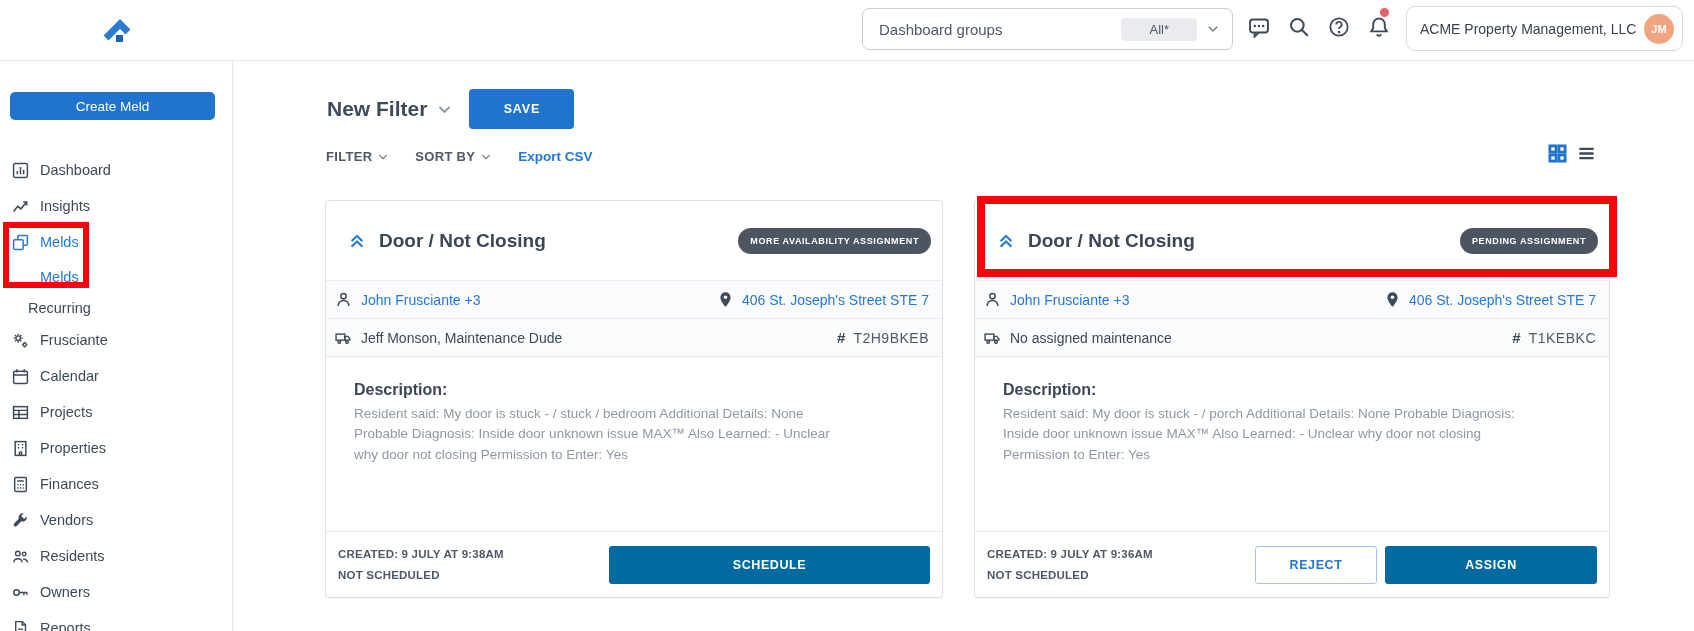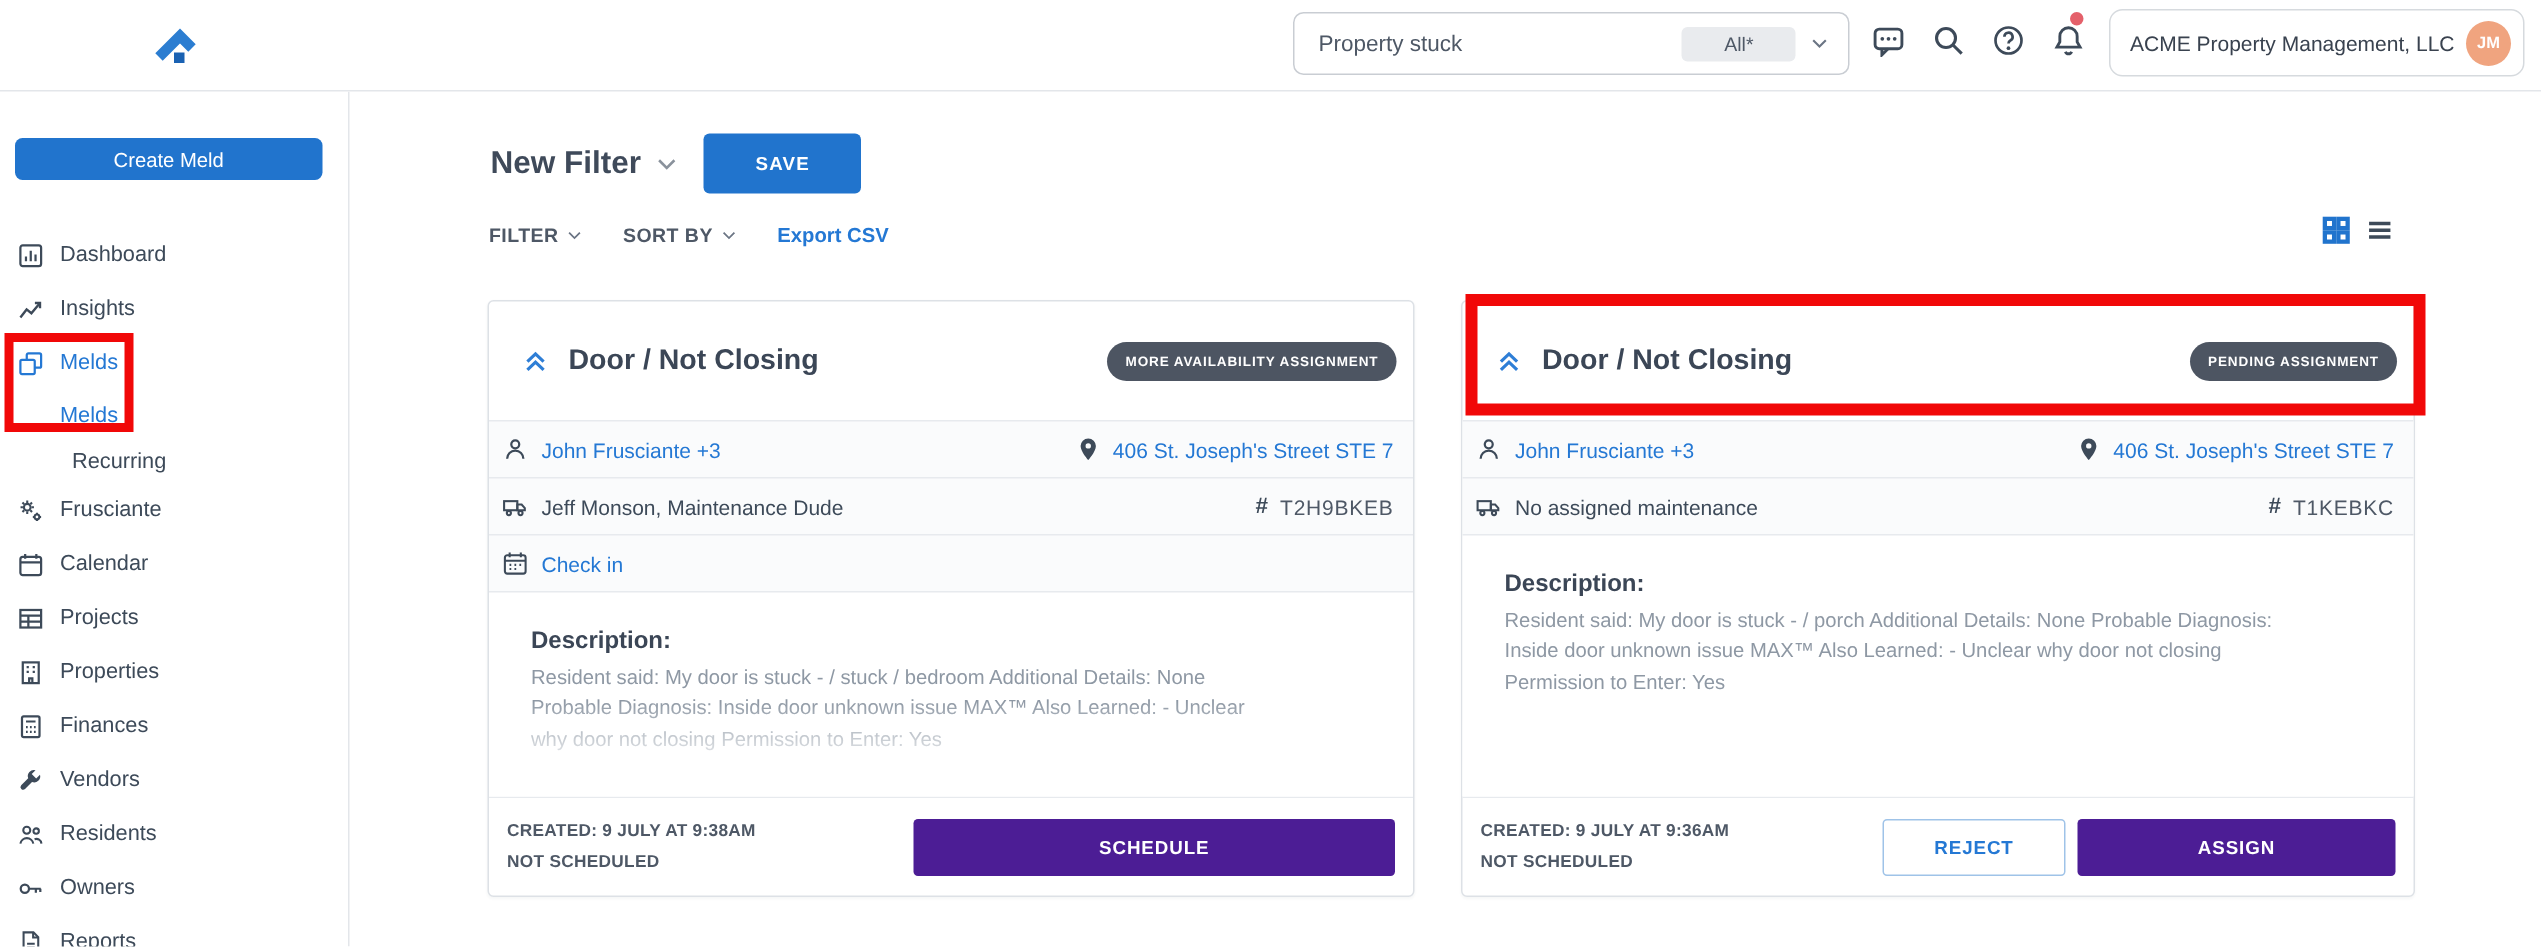--- a/index.html
+++ b/index.html
@@ -39,21 +39,21 @@
   .create-btn { position:absolute; left:10px; top:31px; width:205px; height:28px;
                 background:#2174cd; color:#fff; font-size:13.5px; border:none; border-radius:5px;
                 font-family:inherit; cursor:pointer; }
   .nav { position:absolute; left:0; top:91px; right:0; }
   .nav-item { height:36px; display:flex; align-items:center; padding-left:12px; gap:11px;
               font-size:14.5px; font-weight:normal; color:#3d4a59; cursor:pointer; }
   .nav-item .ic { width:17px; height:17px; color:#3d4a59; }
   .nav-item.active { color:#2478d4; }
   .nav-item.active .ic { color:#2478d4; }
   .nav-sub { padding-left:40px; height:33px; }
-  .nav-sub2 { padding-left:48px; height:29px; }
+  .nav-sub2 { padding-left:28px; height:29px; }
 
   
   .main { position:absolute; left:234px; top:61px; right:0; bottom:0; background:#fff; }
   .page-head { position:absolute; left:93px; top:28px; display:flex; align-items:center; }
   .page-title { font-size:21px; font-weight:bold; color:#3f4a5a; }
   .title-chev { width:17px; height:17px; color:#8a929c; margin-left:9px; cursor:pointer; }
   .save-btn { margin-left:16px; width:105px; height:40px; background:#2174cd; color:#fff;
               border:none; border-radius:4px; font-size:12.5px; font-weight:bold;
               letter-spacing:.8px; font-family:inherit; cursor:pointer; }
   .filter-row { position:absolute; left:92px; top:88px; display:flex; gap:26px; align-items:center; }
@@ -89,21 +89,21 @@
   .c1 .desc-text { max-width:502px; }
   .c2 .desc-text { max-width:548px; }
   .fade { position:absolute; left:0; right:0; bottom:0; height:64px; pointer-events:none;
           background:linear-gradient(rgba(255,255,255,0), #fff 78%); }
   .card-foot { border-top:1px solid #e7eaee; height:66px; display:flex; align-items:center;
                padding:0 12px; flex:none; }
   .foot-meta { font-size:11.5px; font-weight:bold; color:#4e5866; line-height:1.8;
                letter-spacing:.2px; }
   .btn { height:38px; border-radius:3px; font-size:12.5px; font-weight:bold; letter-spacing:.6px;
          font-family:inherit; cursor:pointer; }
-  .btn-primary { background:#4c1d95; color:#fff; border:none; }
+  .btn-primary { background:#0369a1; color:#fff; border:none; }
   .btn-outline { background:#fff; color:#2478d4; border:1px solid #9fc3e8; }
   .btn-schedule { width:321px; margin-left:auto; }
   .btn-reject { width:122px; margin-left:auto; }
   .btn-assign { width:212px; margin-left:8px; }
 
   
   .ann { position:absolute; border:6px solid #f10808; z-index:20; pointer-events:none; }
   .ann-sidebar { left:3px; top:222px; width:86px; height:66px; }
   .ann-card { left:977px; top:196px; width:640px; height:81px; border-width:8px; }
 </style>
@@ -224,21 +224,21 @@
 </svg>
 
 <div class="topbar">
   <span class="ic logo">
       <svg viewBox="0 0 40 30">
         <use href="#s-logo"></use>
       </svg>
     </span>
 
   <div class="searchbox">
-    <span class="search-text">Property stuck</span>
+    <span class="search-text">Dashboard groups</span>
     <span class="scope-chip">All*</span>
     <span class="ic chev">
         <svg viewBox="0 0 16 16">
           <use href="#s-chevdown"></use>
         </svg>
       </span>
   </div>
 
   <span class="ic tb-icon tb-chat">
       <svg viewBox="0 0 16 16">
@@ -454,28 +454,20 @@
             <svg viewBox="0 0 16 16">
               <use href="#s-truck"></use>
             </svg>
           </span>
         <span>Jeff Monson, Maintenance Dude</span>
         <span class="row-right">
           <span class="hash">#</span>
           <span class="ref">T2H9BKEB</span>
         </span>
       </div>
-      <div class="info-row">
-        <span class="ic">
-            <svg viewBox="0 0 16 16">
-              <use href="#s-calcheck"></use>
-            </svg>
-          </span>
-        <a class="link">Check in</a>
-      </div>
       <div class="desc">
         <div class="desc-label">Description:</div>
         <div class="desc-text">Resident said: My door is stuck - / stuck / bedroom Additional Details: None Probable Diagnosis: Inside door unknown issue MAX™ Also Learned: - Unclear why door not closing Permission to Enter: Yes</div>
         <div class="fade"></div>
       </div>
       <div class="card-foot">
         <div class="foot-meta">
           <div>CREATED: 9 JULY AT 9:38AM</div>
           <div>NOT SCHEDULED</div>
         </div>

